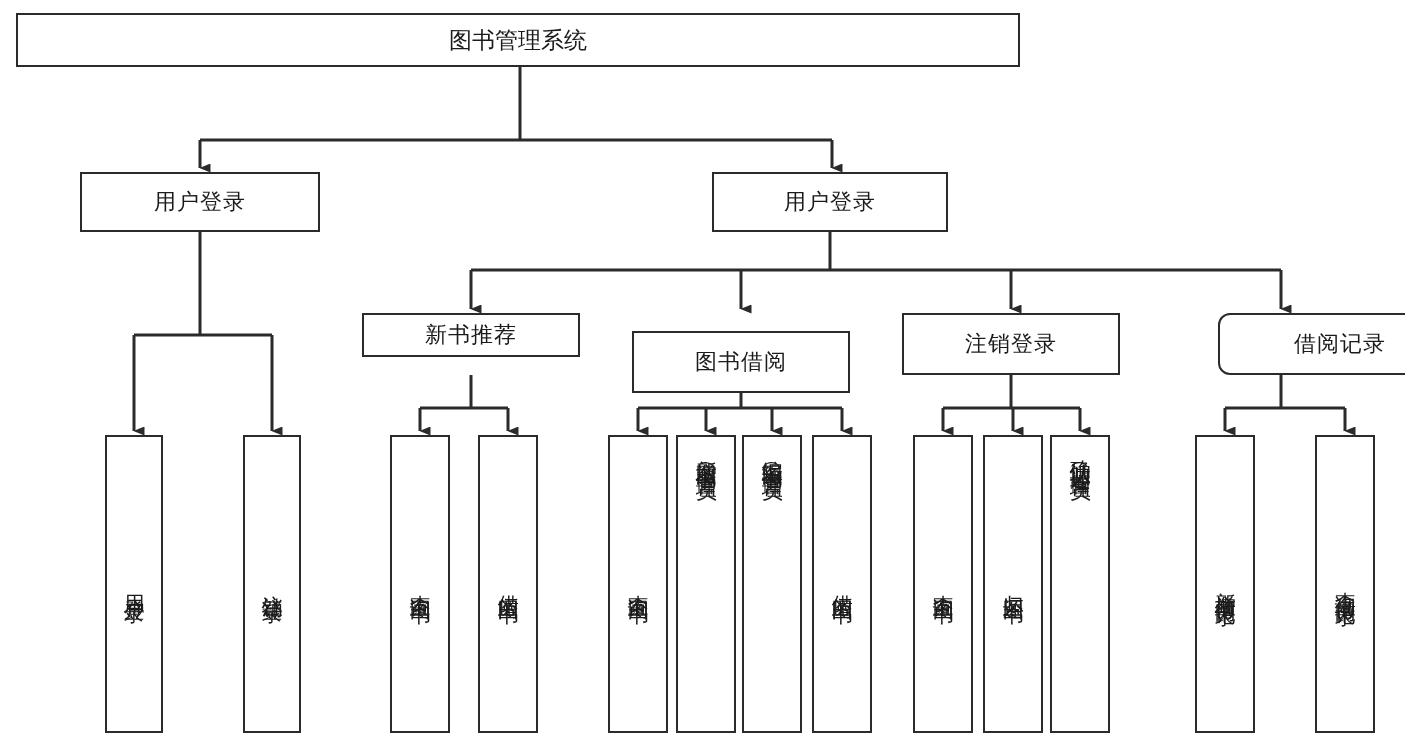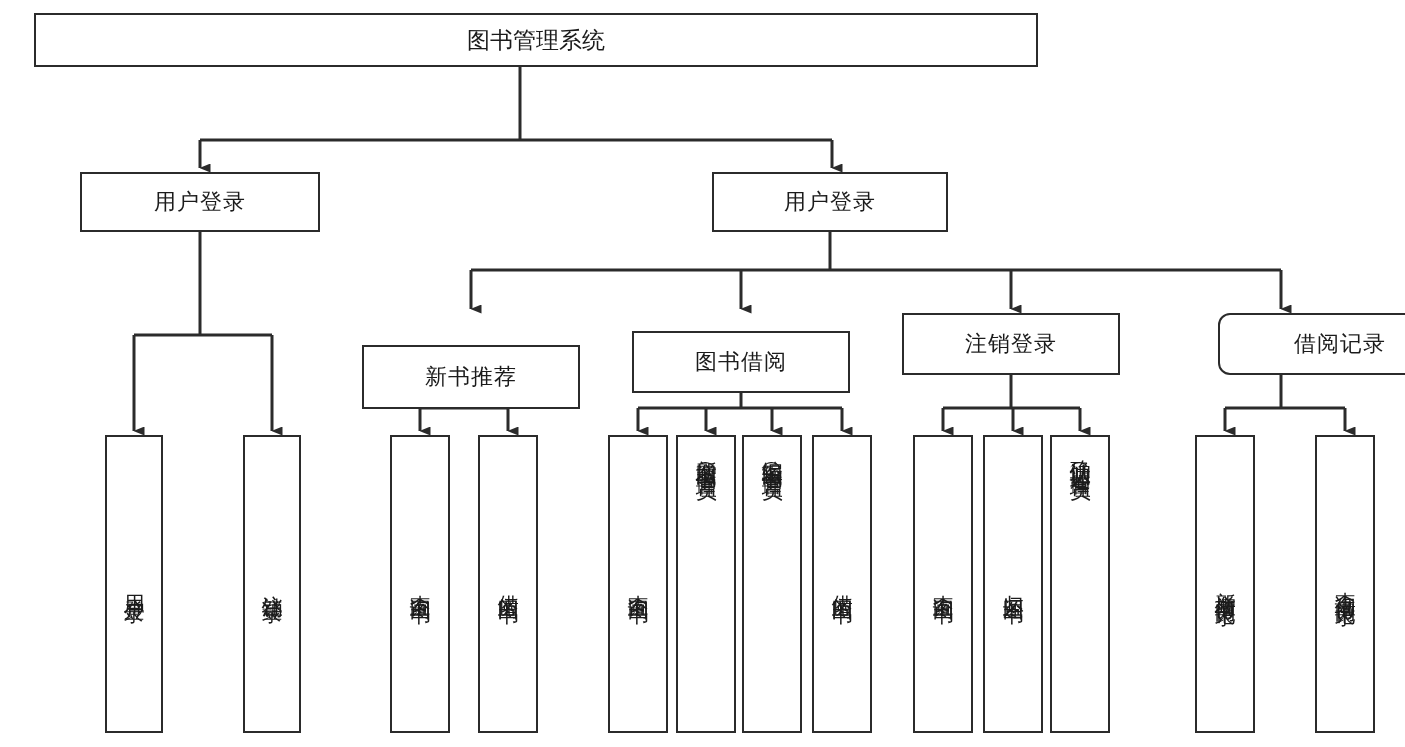--- a/index.html
+++ b/index.html
@@ -65,32 +65,32 @@
       <path d="M1013 408 L1013 431" marker-end="url(#ah)"></path>
       <path d="M1080 408 L1080 431" marker-end="url(#ah)"></path>
 
       <path d="M1281 375 L1281 408"></path>
       <path d="M1225 408 L1345 408"></path>
       <path d="M1225 408 L1225 431" marker-end="url(#ah)"></path>
       <path d="M1345 408 L1345 431" marker-end="url(#ah)"></path>
     </g>
   </svg>
 
-  <div class="node root" style="left:34px;top:13px;width:1004px;height:54px;">
+  <div class="node root" style="left:16px;top:13px;width:1004px;height:54px;">
     <span>图书管理系统</span>
   </div>
 
   <div class="node h" style="left:80px;top:172px;width:240px;height:60px;">
     <span>用户登录</span>
   </div>
   <div class="node h" style="left:712px;top:172px;width:236px;height:60px;">
     <span>用户登录</span>
   </div>
 
-  <div class="node h" style="left:362px;top:313px;width:218px;height:64px;margin-top:32px;">
+  <div class="node h" style="left:362px;top:313px;width:218px;height:44px;">
     <span>新书推荐</span>
   </div>
   <div class="node h" style="left:632px;top:331px;width:218px;height:62px;">
     <span>图书借阅</span>
   </div>
   <div class="node h" style="left:902px;top:313px;width:218px;height:62px;">
     <span>注销登录</span>
   </div>
   <div class="node h" style="left:1218px;top:313px;width:244px;height:62px;border-radius:12px;">
     <span>借阅记录</span>

